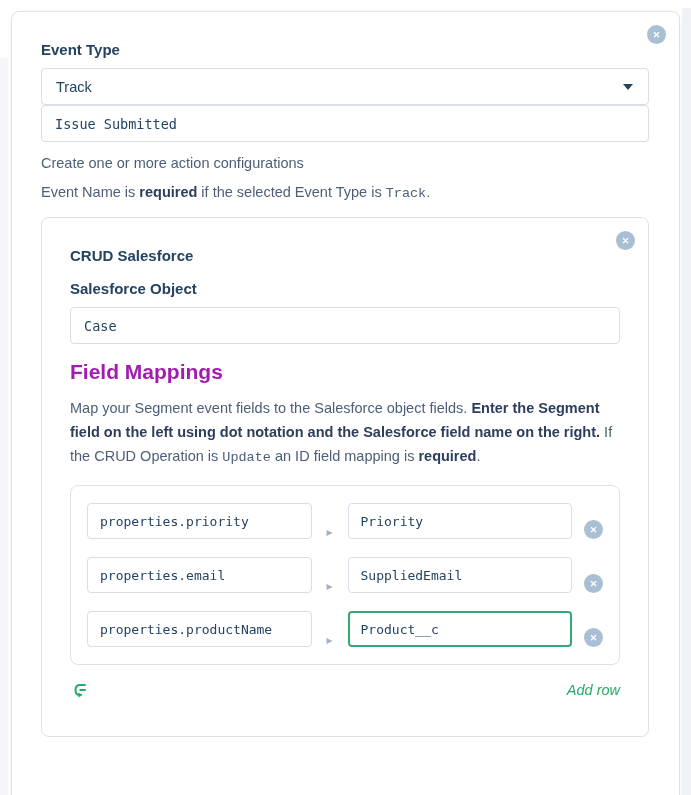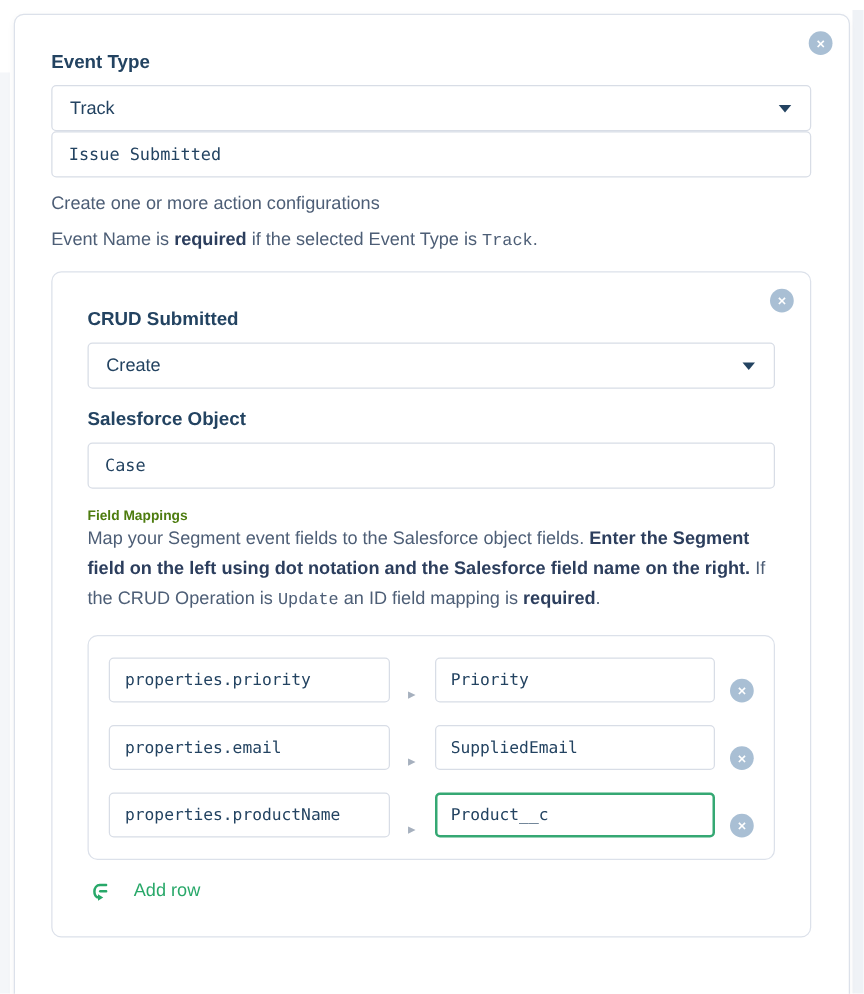--- a/index.html
+++ b/index.html
@@ -84,22 +84,22 @@
   .inner-card {
     position: relative;
     margin-top: 16px;
     border: 1px solid #dce1ea;
     border-radius: 8px;
     padding: 29px 28px 28px 28px;
     min-height: 520px;
     background: #fff;
   }
 
-  .fm-title { font-size: 11px; font-weight: bold; color: #4d7c0f; }
-  .fm-desc  { margin-top: 0; font-size: 14.5px; line-height: 24px; color: #4d5e76; }
+  .fm-title { font-size: 21px; font-weight: bold; color: #a21caf; }
+  .fm-desc  { margin-top: 12px; font-size: 14.5px; line-height: 24px; color: #4d5e76; }
 
   .map-box {
     margin-top: 15px;
     border: 1px solid #dce1ea;
     border-radius: 8px;
     padding: 17px 16px;
   }
   .map-row { display: flex; align-items: flex-end; }
   .map-row + .map-row { margin-top: 18px; }
   .map-input {
@@ -118,25 +118,26 @@
     flex: 0 0 36px;
     text-align: center;
     color: #a6b0be;
     font-size: 12px;
     user-select: none;
   }
   .row-close { margin-left: 12px; }
 
   .add-row {
     margin-top: 17px;
-    display: flex; justify-content: flex-start; align-items: center;
-    gap: 21px;
+    display: flex; justify-content: space-between; align-items: center;
+    gap: 1px;
     color: #28a869;
     font-size: 14.5px;
     cursor: pointer;
+    font-style: italic;
   }
   .add-row svg { display: block; }
 </style>
 </head>
 <body>
 
 <div class="bg-strip left"></div>
 <div class="bg-strip right"></div>
 
 <div class="card">
@@ -156,25 +157,21 @@
   <div class="muted-text">Create one or more action configurations</div>
 
   <div class="muted-text"><span>Event Name is </span><b>required</b><span> if the selected Event Type is </span><span class="code">Track</span><span>.</span></div>
 
   <div class="inner-card">
 
     <div class="circle-close corner-close">
       <span>✕</span>
     </div>
 
-    <div class="field-label">CRUD Submitted</div>
-    <div class="select">
-      <span>Create</span>
-      <span class="caret"></span>
-    </div>
+    <div class="field-label">CRUD Salesforce</div>
 
     <div class="field-label spacer-16">Salesforce Object</div>
     <input class="text-input" type="text" value="Case" style="">
 
     <div class="fm-title spacer-16">Field Mappings</div>
 
     <div class="fm-desc"><span>Map your Segment event fields to the Salesforce object fields. </span><b>Enter the Segment field on the left using dot notation and the Salesforce field name on the right.</b><span> If the CRUD Operation is </span><span class="code">Update</span><span> an ID field mapping is </span><b>required</b><span>.</span></div>
 
     <div class="map-box">
 

